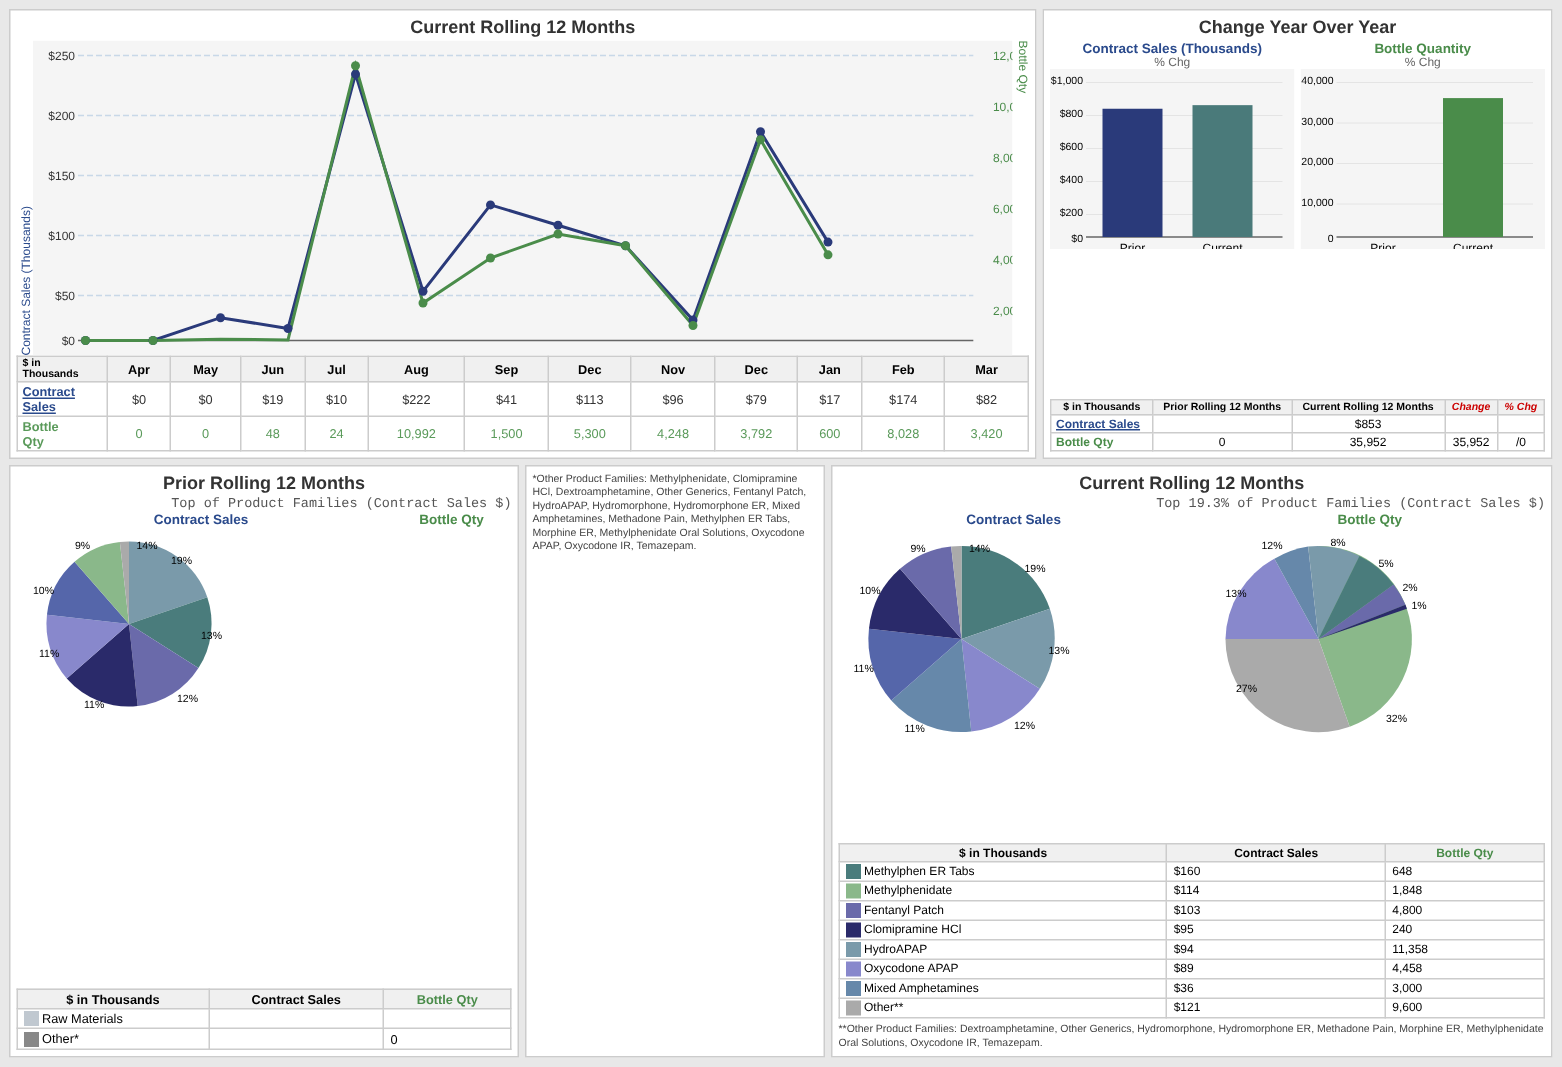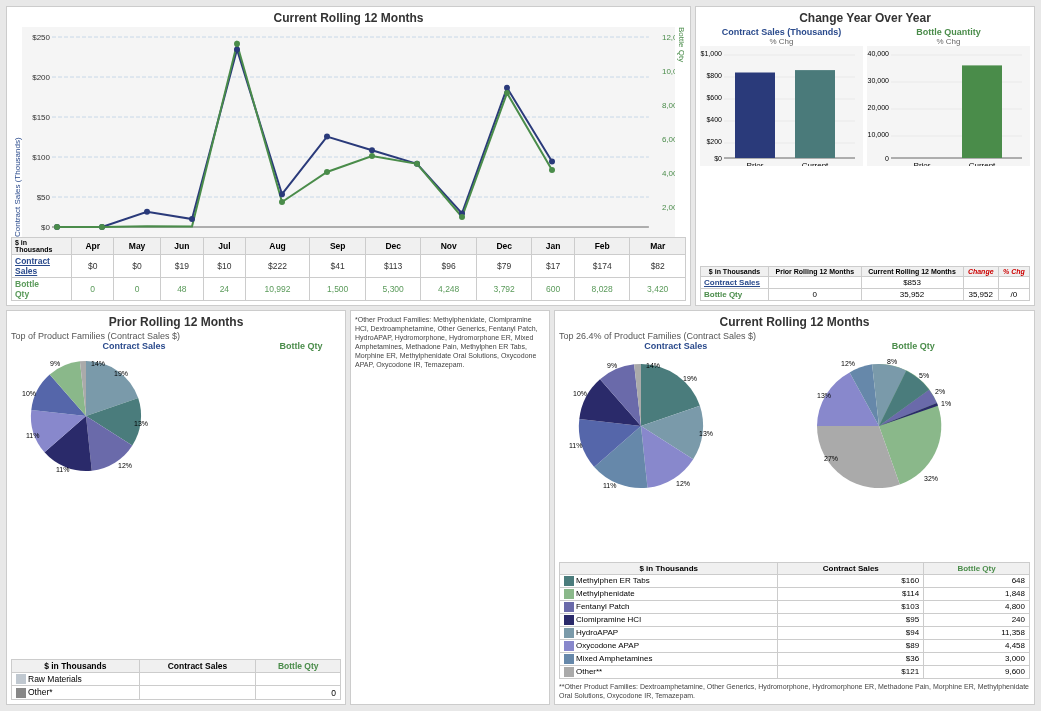--- a/index.html
+++ b/index.html
@@ -47,22 +47,23 @@
     }
     .section-title {
       font-size: 12px;
       font-weight: bold;
       text-align: center;
       color: #333;
       margin-bottom: 2px;
     }
     .section-subtitle {
       font-size: 9px;
-      text-align: left;
+      text-align: right;
       color: #555;
+      font-family: Liberation Mono, monospace;
     }
     
     .data-table {
       width: 100%;
       border-collapse: collapse;
       font-size: 8.5px;
     }
     .data-table th, .data-table td {
       border: 1px solid #ccc;
       padding: 1px 3px;
@@ -142,21 +143,20 @@
     .pie-title.blue { color: #2a4a8c; }
     .pie-title.green { color: #4a8c4a; }
     .product-table {
       border-collapse: collapse;
       width: 100%;
       font-size: 8.5px;
     }
     .product-table th, .product-table td {
       border: 1px solid #ccc;
       padding: 1px 4px;
-      text-align: right;
     }
     .product-table th { background: #f0f0f0; font-weight: bold; text-align: center; }
     .product-table td:first-child { text-align: left; }
     .footnote {
       font-size: 7px;
       color: #555;
       line-height: 1.3;
     }
   </style>
 </head>
@@ -443,21 +443,21 @@
         </tbody>
       </table>
     </div>
 
     <div style="display:flex; flex-direction:column; gap:4px; width:200px;">
       <div class="panel footnote" style="flex:1; font-size:7px; color:#444; line-height:1.3;">*Other Product Families: Methylphenidate, Clomipramine HCl, Dextroamphetamine, Other Generics, Fentanyl Patch, HydroAPAP, Hydromorphone, Hydromorphone ER, Mixed Amphetamines, Methadone Pain, Methylphen ER Tabs, Morphine ER, Methylphenidate Oral Solutions, Oxycodone APAP, Oxycodone IR, Temazepam.</div>
     </div>
 
     <div class="panel bottom-right">
       <div class="section-title">Current Rolling 12 Months</div>
-      <div class="section-subtitle">Top 26.4% of Product Families (Contract Sales $)</div>
+      <div class="section-subtitle">Top 19.3% of Product Families (Contract Sales $)</div>
 
       <div class="pie-row">
         <div class="pie-section">
           <div class="pie-title blue">Contract Sales</div>
           <svg width="175" height="150">
             <g transform="translate(82,75)">
 
               <path d="M0,0 L0,-62 A62,62 0 0,1 58.9,-20.2 Z" fill="#4a7c7c"></path>
               <text x="42" y="-45" font-size="7">19%</text>
 

